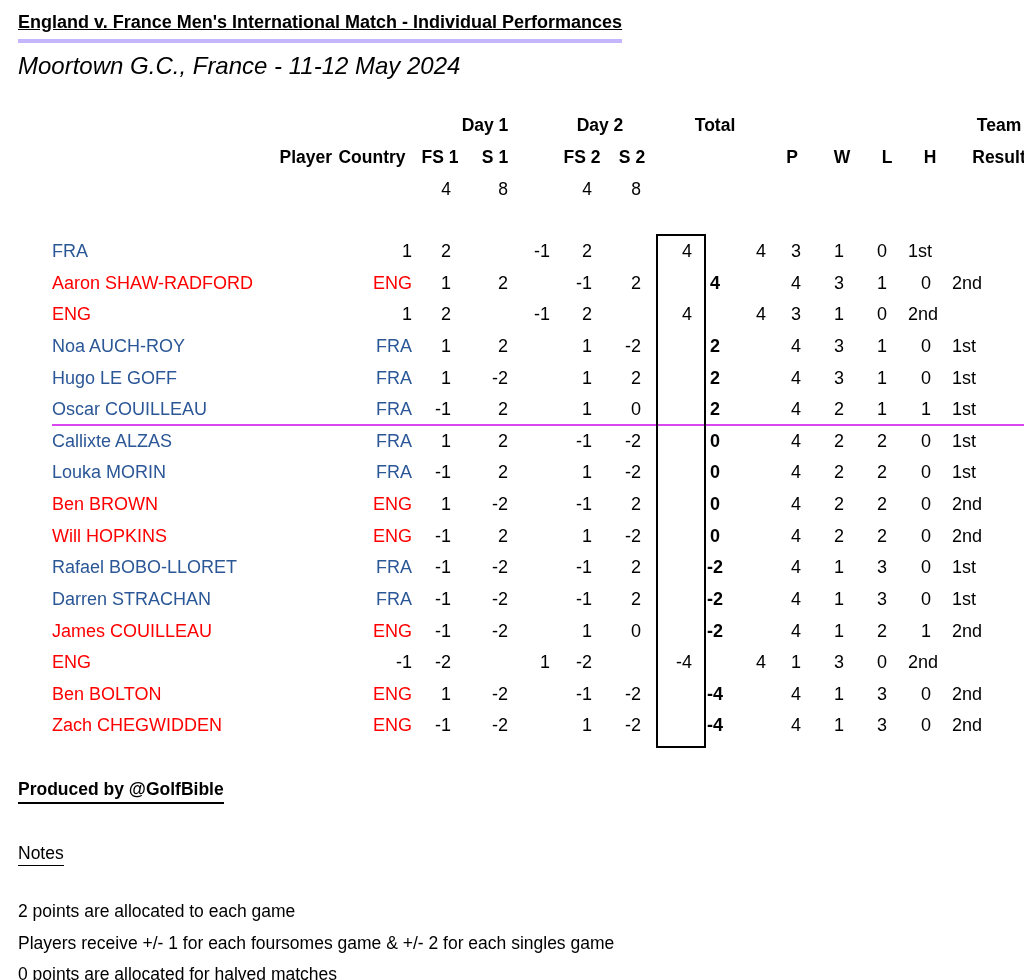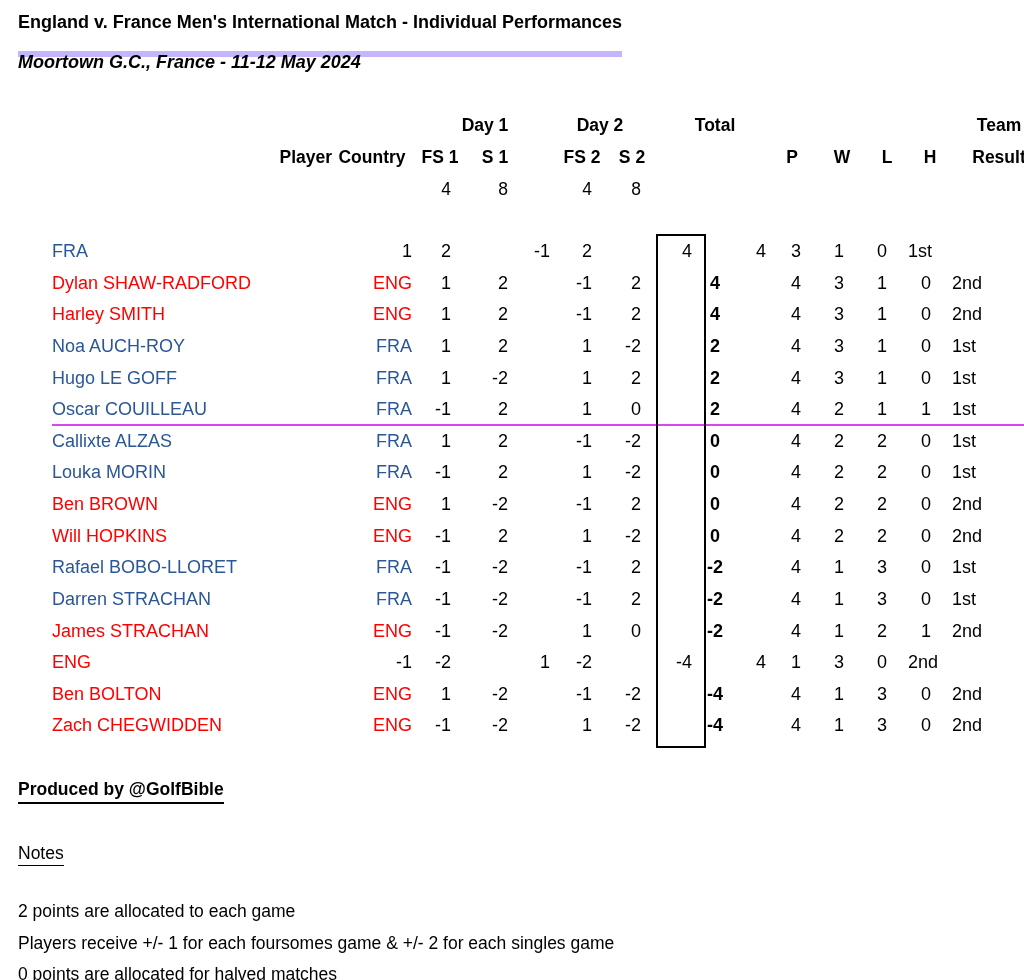--- a/index.html
+++ b/index.html
@@ -3,22 +3,22 @@
 <meta charset="utf-8">
 <style>
   html,body{margin:0;padding:0;}
   body{
     width:1024px;height:980px;position:relative;background:#ffffff;
     font-family:"Liberation Sans", sans-serif;color:#000;
     -webkit-font-smoothing:antialiased;
   }
   .abs{position:absolute;left:18px;}
   .title{top:12px;font-size:18px;font-weight:bold;}
-  .title span{display:inline-block;border-bottom:6px solid #c4b5fd;padding-bottom:18px;}
-  .subtitle{top:52px;font-size:18px;font-style:italic;font-weight:bold;}
+  .title span{display:inline-block;border-bottom:4px solid #c4b5fd;padding-bottom:6px;text-decoration:underline;}
+  .subtitle{top:52px;font-size:24px;font-style:italic;}
 
   
   .grid15{
     display:grid;
     grid-template-columns:280px 80px 56px 54px 28px 64px 36px 42px 46px 28px 52px 48px 42px 44px 94px;
     width:994px;
     margin-left:34px;
   }
   .hrow{position:absolute;left:18px;height:26px;line-height:26px;font-size:17.5px;}
   .hdr{font-weight:bold;}
@@ -115,38 +115,37 @@
     <div class="cell"></div>
     <div class="cell">4</div>
     <div class="cell"></div>
     <div class="cell">4</div>
     <div class="cell">3</div>
     <div class="cell">1</div>
     <div class="cell">0</div>
     <div class="cell">1st</div>
   </div>
     <div class="trow grid15">
-    <div class="cell eng">Dylan SHAW-RADFORD</div>
-    <div class="cell eng">ENG</div>
-    <div class="cell">1</div>
-    <div class="cell">2</div>
-    <div class="cell"></div>
-    <div class="cell">-1</div>
-    <div class="cell">2</div>
-    <div class="cell"></div>
-    <div class="cell">4</div>
-    <div class="cell"></div>
-    <div class="cell">4</div>
-    <div class="cell">3</div>
-    <div class="cell">1</div>
-    <div class="cell">0</div>
-    <div class="cell">2nd</div>
-  </div>
-    <div class="trow grid15">
-    <div class="cell eng">Harley SMITH</div>
+    <div class="cell eng">Aaron SHAW-RADFORD</div>
+    <div class="cell eng">ENG</div>
+    <div class="cell">1</div>
+    <div class="cell">2</div>
+    <div class="cell"></div>
+    <div class="cell">-1</div>
+    <div class="cell">2</div>
+    <div class="cell"></div>
+    <div class="cell">4</div>
+    <div class="cell"></div>
+    <div class="cell">4</div>
+    <div class="cell">3</div>
+    <div class="cell">1</div>
+    <div class="cell">0</div>
+    <div class="cell">2nd</div>
+  </div>
+    <div class="trow grid15">
     <div class="cell eng">ENG</div>
     <div class="cell">1</div>
     <div class="cell">2</div>
     <div class="cell"></div>
     <div class="cell">-1</div>
     <div class="cell">2</div>
     <div class="cell"></div>
     <div class="cell">4</div>
     <div class="cell"></div>
     <div class="cell">4</div>
@@ -302,21 +301,21 @@
     <div class="cell"></div>
     <div class="cell">-2</div>
     <div class="cell"></div>
     <div class="cell">4</div>
     <div class="cell">1</div>
     <div class="cell">3</div>
     <div class="cell">0</div>
     <div class="cell">1st</div>
   </div>
     <div class="trow grid15">
-    <div class="cell eng">James STRACHAN</div>
+    <div class="cell eng">James COUILLEAU</div>
     <div class="cell eng">ENG</div>
     <div class="cell">-1</div>
     <div class="cell">-2</div>
     <div class="cell"></div>
     <div class="cell">1</div>
     <div class="cell">0</div>
     <div class="cell"></div>
     <div class="cell">-2</div>
     <div class="cell"></div>
     <div class="cell">4</div>

